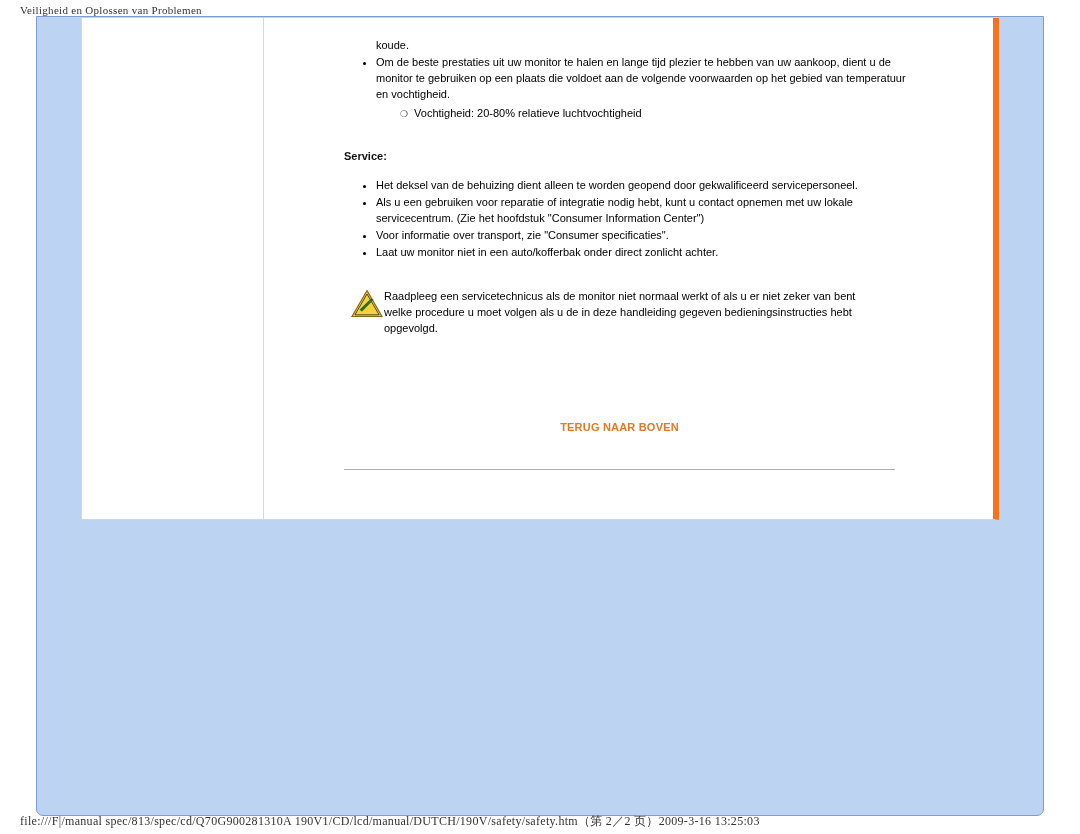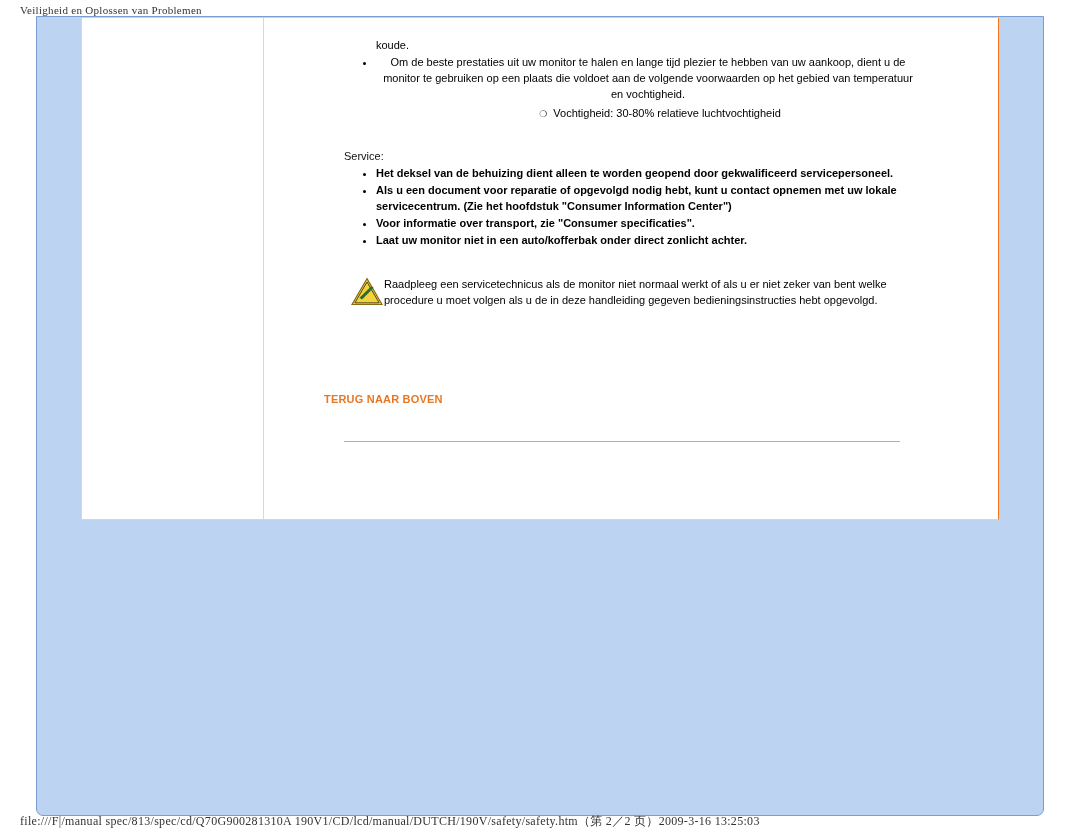--- a/index.html
+++ b/index.html
@@ -30,21 +30,21 @@
       border-radius: 0 0 7px 7px;
     }
     .content-panel {
       position: absolute;
       left: 44px;
       right: 44px;
       top: 1px;
       height: 502px;
       background: #ffffff;
       border-left: 1px solid #c7d8ef;
-      border-right: 1px solid #f97316;
+      border-right: 6px solid #f97316;
       border-bottom: 1px solid #c7d8ef;
     }
     .sidebar {
       position: absolute;
       left: 0;
       top: 0;
       bottom: 0;
       width: 182px;
       background: #fff;
       border-right: 1px solid #d8d8d8;
@@ -63,21 +63,20 @@
     }
     .list-primary {
       list-style: disc;
       margin: 0 0 0 52px;
       color: #000;
     }
     .list-primary > li {
       margin-bottom: 2px;
       line-height: 1.45;
       font-size: 11px;
-      text-align: center;
     }
     .list-secondary {
       list-style: none;
       margin: 2px 0 0 24px;
     }
     .list-secondary > li {
       line-height: 1.55;
       font-size: 11px;
     }
     .list-secondary > li::before {
@@ -87,52 +86,52 @@
       color: #444;
     }
     .koude-line {
       margin-left: 52px;
       font-size: 11px;
       line-height: 1.4;
       margin-bottom: 2px;
     }
     .section-heading {
       font-size: 11px;
-      font-weight: normal;
+      font-weight: bold;
       color: #111;
-      margin: 28px 0 4px 20px;
+      margin: 28px 0 16px 20px;
     }
     .service-list {
       list-style: disc;
       margin: 0 0 0 52px;
     }
     .service-list > li {
       line-height: 1.45;
       font-size: 11px;
       margin-bottom: 1px;
-      font-weight: bold;
     }
     .warning-row {
       display: flex;
       align-items: flex-start;
       margin: 28px 0 0 26px;
     }
     .warning-icon {
       width: 34px;
       height: 30px;
       flex: none;
       margin-top: 0;
     }
     .warning-icon svg { display:block; }
     .warning-text {
       font-size: 11px;
       line-height: 1.45;
       padding-right: 30px;
     }
     .back-to-top {
+      text-align: center;
       margin: 84px 0 0 0;
     }
     .back-to-top a {
       color: #e67825;
       font-weight: bold;
       font-size: 11px;
       text-decoration: none;
       letter-spacing: 0.2px;
     }
     .hr-line {
@@ -160,30 +159,30 @@
     <div class="sidebar"></div>
     <div class="main">
       <div class="body-area">
 
         <div class="koude-line">koude.</div>
 
         <ul class="list-primary">
           <li>
             <span>Om de beste prestaties uit uw monitor te halen en lange tijd plezier te hebben van uw aankoop, dient u de monitor te gebruiken op een plaats die voldoet aan de volgende voorwaarden op het gebied van temperatuur en vochtigheid.</span>
             <ul class="list-secondary">
-              <li>Vochtigheid: 30-80% relatieve luchtvochtigheid</li>
+              <li>Vochtigheid: 20-80% relatieve luchtvochtigheid</li>
             </ul>
           </li>
         </ul>
 
         <div class="section-heading">Service:</div>
 
         <ul class="service-list">
           <li>Het deksel van de behuizing dient alleen te worden geopend door gekwalificeerd servicepersoneel.</li>
-          <li>Als u een document voor reparatie of opgevolgd nodig hebt, kunt u contact opnemen met uw lokale servicecentrum. (Zie het hoofdstuk "Consumer Information Center")</li>
+          <li>Als u een gebruiken voor reparatie of integratie nodig hebt, kunt u contact opnemen met uw lokale servicecentrum. (Zie het hoofdstuk "Consumer Information Center")</li>
           <li>Voor informatie over transport, zie "Consumer specificaties".</li>
           <li>Laat uw monitor niet in een auto/kofferbak onder direct zonlicht achter.</li>
         </ul>
 
         <div class="warning-row">
           <div class="warning-icon">
             <svg viewBox="0 0 40 36" width="34" height="30">
               <polygon points="20,2 38,33 2,33" fill="#f6d23a" stroke="#8a6b12" stroke-width="1.4"></polygon>
               <polygon points="20,6 34.5,31 5.5,31" fill="none" stroke="#2b2b2b" stroke-width="1"></polygon>
               <path d="M14 27 L25 16 L22 14 L11 25 Z" fill="#2b6b2b"></path>

